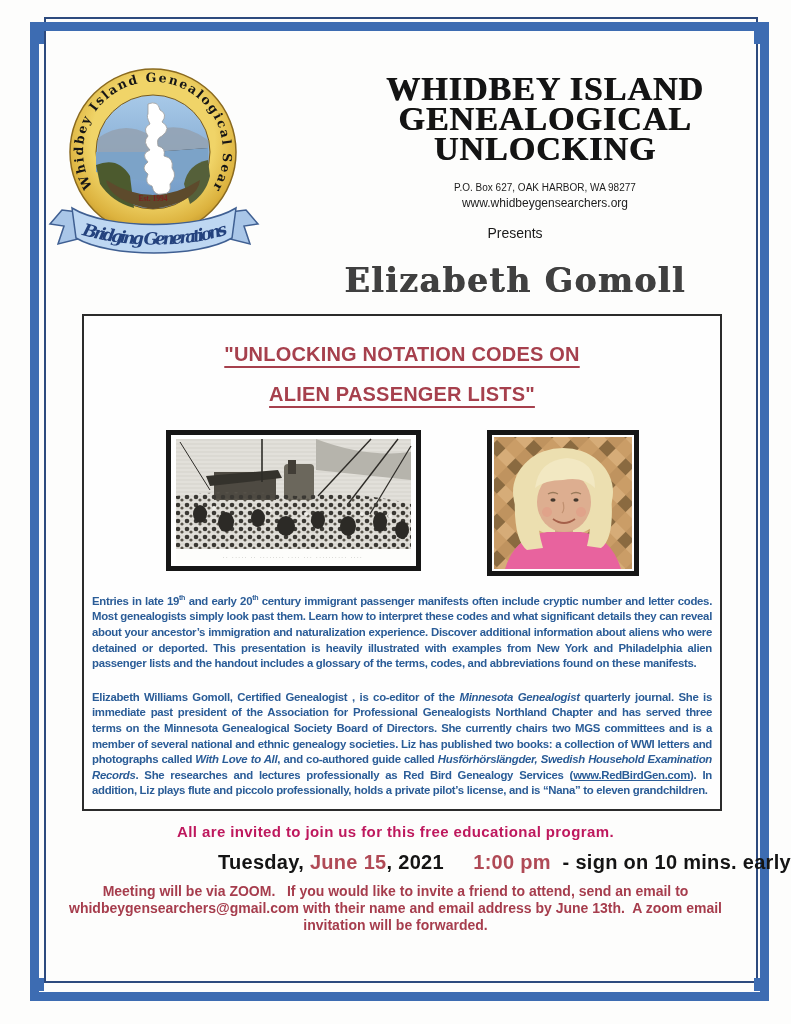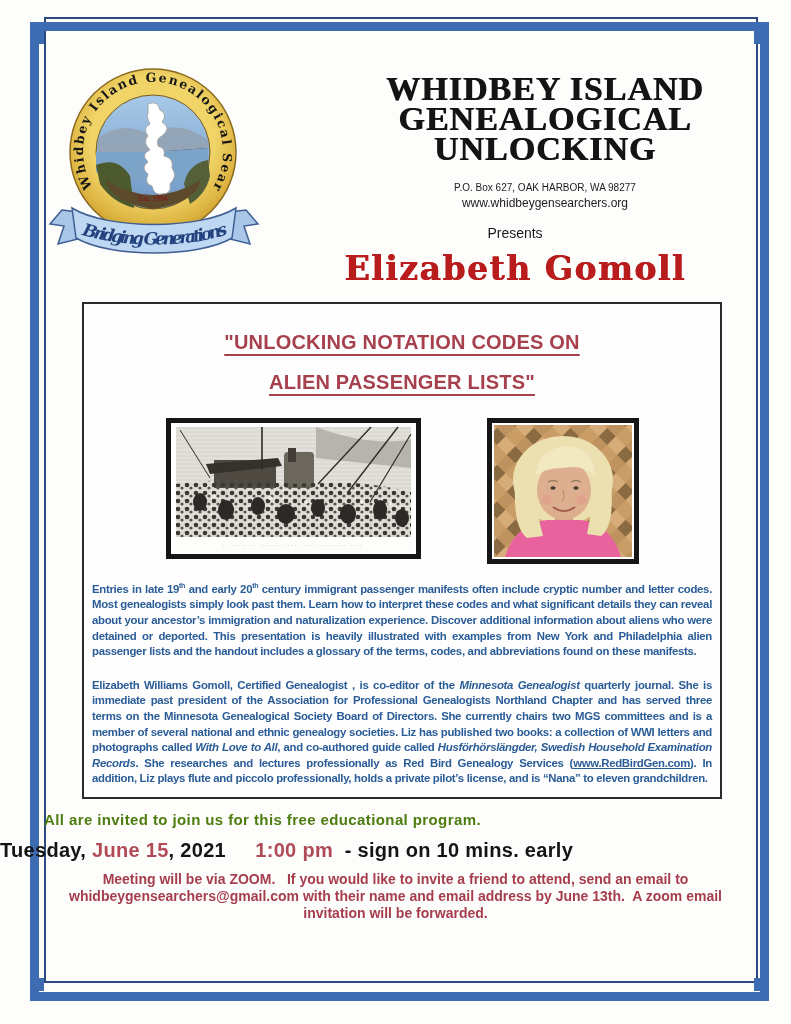--- a/index.html
+++ b/index.html
@@ -19,35 +19,35 @@
 
   .header{position:relative;height:225px;}
   .logo-wrap{position:absolute;left:48px;top:60px;width:212px;height:205px;}
   .masthead{position:absolute;left:320px;top:74px;width:450px;text-align:center;color:#141414;}
   .mast-line{font-family:Liberation Serif, serif;font-weight:bold;font-size:34px;letter-spacing:1px;line-height:30px;text-shadow:0.7px 0 0 currentColor;}
   .mast-address{margin-top:18px;font-size:10px;color:#1c1c1c;}
   .mast-site{margin-top:3px;font-size:12px;color:#1c1c1c;}
 
   .intro{width:500px;margin:0 0 0 265px;text-align:center;}
   .presents{font-size:14px;color:#1a1a1a;}
-  .speaker{margin-top:8px;font-family:"DejaVu Serif",serif;font-weight:bold;font-size:33px;color:#b91c1c;letter-spacing:1.5px;text-shadow:0.8px 0 0 currentColor;}
+  .speaker{margin-top:20px;font-family:"DejaVu Serif",serif;font-weight:bold;font-size:33px;color:#404040;letter-spacing:1.5px;text-shadow:0.8px 0 0 currentColor;}
 
   .talk-box{margin:14px 0 0 82px;width:624px;border:2px solid #2b2b2b;padding:18px 6px 10px 6px;background:#fefefe;}
   .talk-title{text-align:center;font-weight:bold;font-size:20px;line-height:40px;color:#a6404d;letter-spacing:0.2px;}
   .talk-title .tline{text-decoration:underline;text-underline-offset:5px;text-decoration-thickness:2px;}
 
   .images-row{display:flex;justify-content:center;align-items:flex-start;gap:66px;margin-top:16px;}
   .img-frame{display:block;}
 
   .para{margin:14px 2px 0 2px;color:#2a5c97;font-weight:bold;font-size:11.4px;line-height:15.6px;letter-spacing:-0.3px;text-align:justify;}
   .para.bio{margin-top:18px;}
   sup{font-size:0.62em;}
 
-  .invite{margin-top:12px;font-weight:bold;font-size:15px;color:#4d7c0f;letter-spacing:0.4px;margin-left:44px;}
-  .dateline{margin-top:11px;text-align:left;font-weight:bold;font-size:20px;color:#141414;letter-spacing:0.3px;}
+  .invite{margin-top:12px;text-align:center;font-weight:bold;font-size:15px;color:#be185d;letter-spacing:0.4px;}
+  .dateline{margin-top:11px;text-align:right;font-weight:bold;font-size:20px;color:#141414;letter-spacing:0.3px;}
   .run-red{color:#b04a56;}
   .zoomnote{margin:9px auto 0 auto;width:655px;text-align:center;font-weight:bold;font-size:14px;line-height:17px;color:#a63d4d;}
 </style>
 </head>
 <body>
 
 <div class="page">
 
   <div class="border-thin"></div>
   <div class="border-thick"></div>

